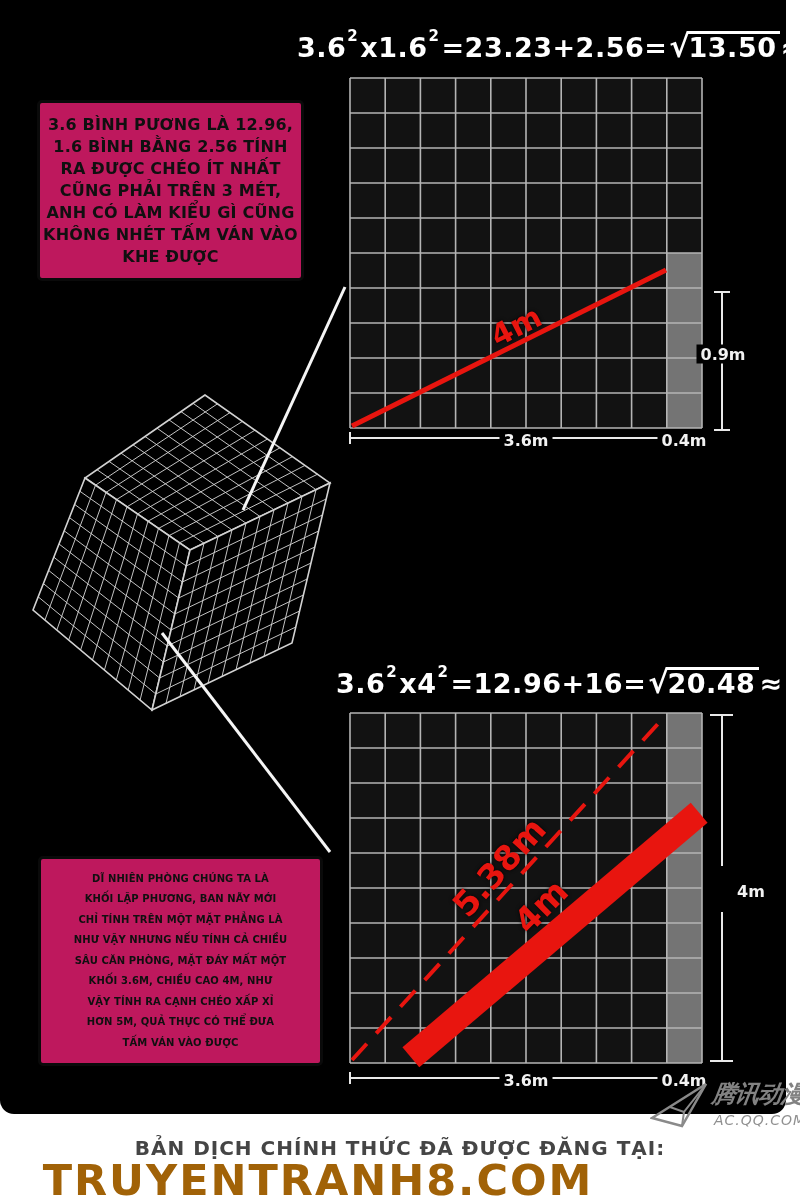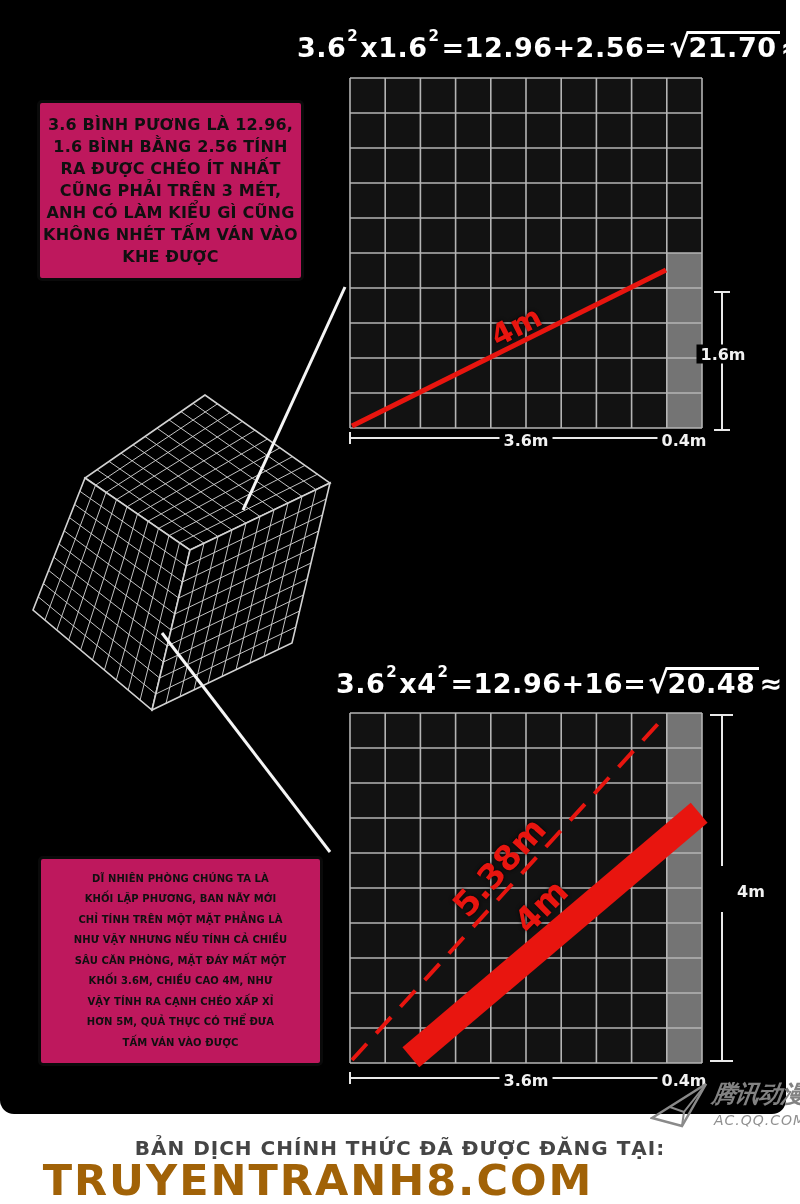--- a/index.html
+++ b/index.html
@@ -203,21 +203,21 @@
     </g>
     <g>
       <line x1="345" y1="287" x2="243" y2="510" stroke="#f5f5f5" stroke-width="3" stroke-linecap="butt"></line>
     </g>
     <g>
       <line x1="162" y1="633" x2="330" y2="852" stroke="#f5f5f5" stroke-width="3" stroke-linecap="butt"></line>
     </g>
   </svg>
 
 <div class="abs formula" style="left:297px;top:28px;">
-  <span>3.6</span><sup>2</sup><span>x1.6</span><sup>2</sup><span>=12.96+2.56=</span><span class="sqrt-sign">√</span><span class="sqrt-rad">21.70</span><span>≈ 3.93</span>
+  <span>3.6</span><sup>2</sup><span>x1.6</span><sup>2</sup><span>=23.23+2.56=</span><span class="sqrt-sign">√</span><span class="sqrt-rad">13.50</span><span>≈ 3.93</span>
 </div>
 
 <div class="abs formula" style="left:336px;top:664px;">
   <span>3.6</span><sup>2</sup><span>x4</span><sup>2</sup><span>=12.96+16=</span><span class="sqrt-sign">√</span><span class="sqrt-rad">20.48</span><span>≈ 5.38</span>
 </div>
 
 <div class="abs bubble bubble1">3.6 BÌNH PƯƠNG LÀ 12.96,
 1.6 BÌNH BẰNG 2.56 TÍNH
 RA ĐƯỢC CHÉO ÍT NHẤT
 CŨNG PHẢI TRÊN 3 MÉT,
@@ -230,21 +230,21 @@
 NHƯ VẬY NHƯNG NẾU TÍNH CẢ CHIỀU
 SÂU CĂN PHÒNG, MẶT ĐÁY MẤT MỘT
 KHỐI 3.6M, CHIỀU CAO 4M, NHƯ
 VẬY TÍNH RA CẠNH CHÉO XẤP XỈ
 HƠN 5M, QUẢ THỰC CÓ THỂ ĐƯA
 TẤM VÁN VÀO ĐƯỢC</div>
 
 <div class="abs dlabel red l-d1-diag">4m</div>
 <div class="abs dlabel white l-d1-w">3.6m</div>
 <div class="abs dlabel white l-d1-g">0.4m</div>
-<div class="abs dlabel white l-d1-h">1.6m</div>
+<div class="abs dlabel white l-d1-h">0.9m</div>
 
 <div class="abs dlabel red l-d2-diag">5.38m</div>
 <div class="abs dlabel red l-d2-plank">4m</div>
 <div class="abs dlabel white l-d2-w">3.6m</div>
 <div class="abs dlabel white l-d2-g">0.4m</div>
 <div class="abs dlabel white l-d2-h">4m</div>
 
 <div class="abs footer-line1">BẢN DỊCH CHÍNH THỨC ĐÃ ĐƯỢC ĐĂNG TẠI:</div>
 <div class="abs footer-site">TRUYENTRANH8.COM</div>
 

